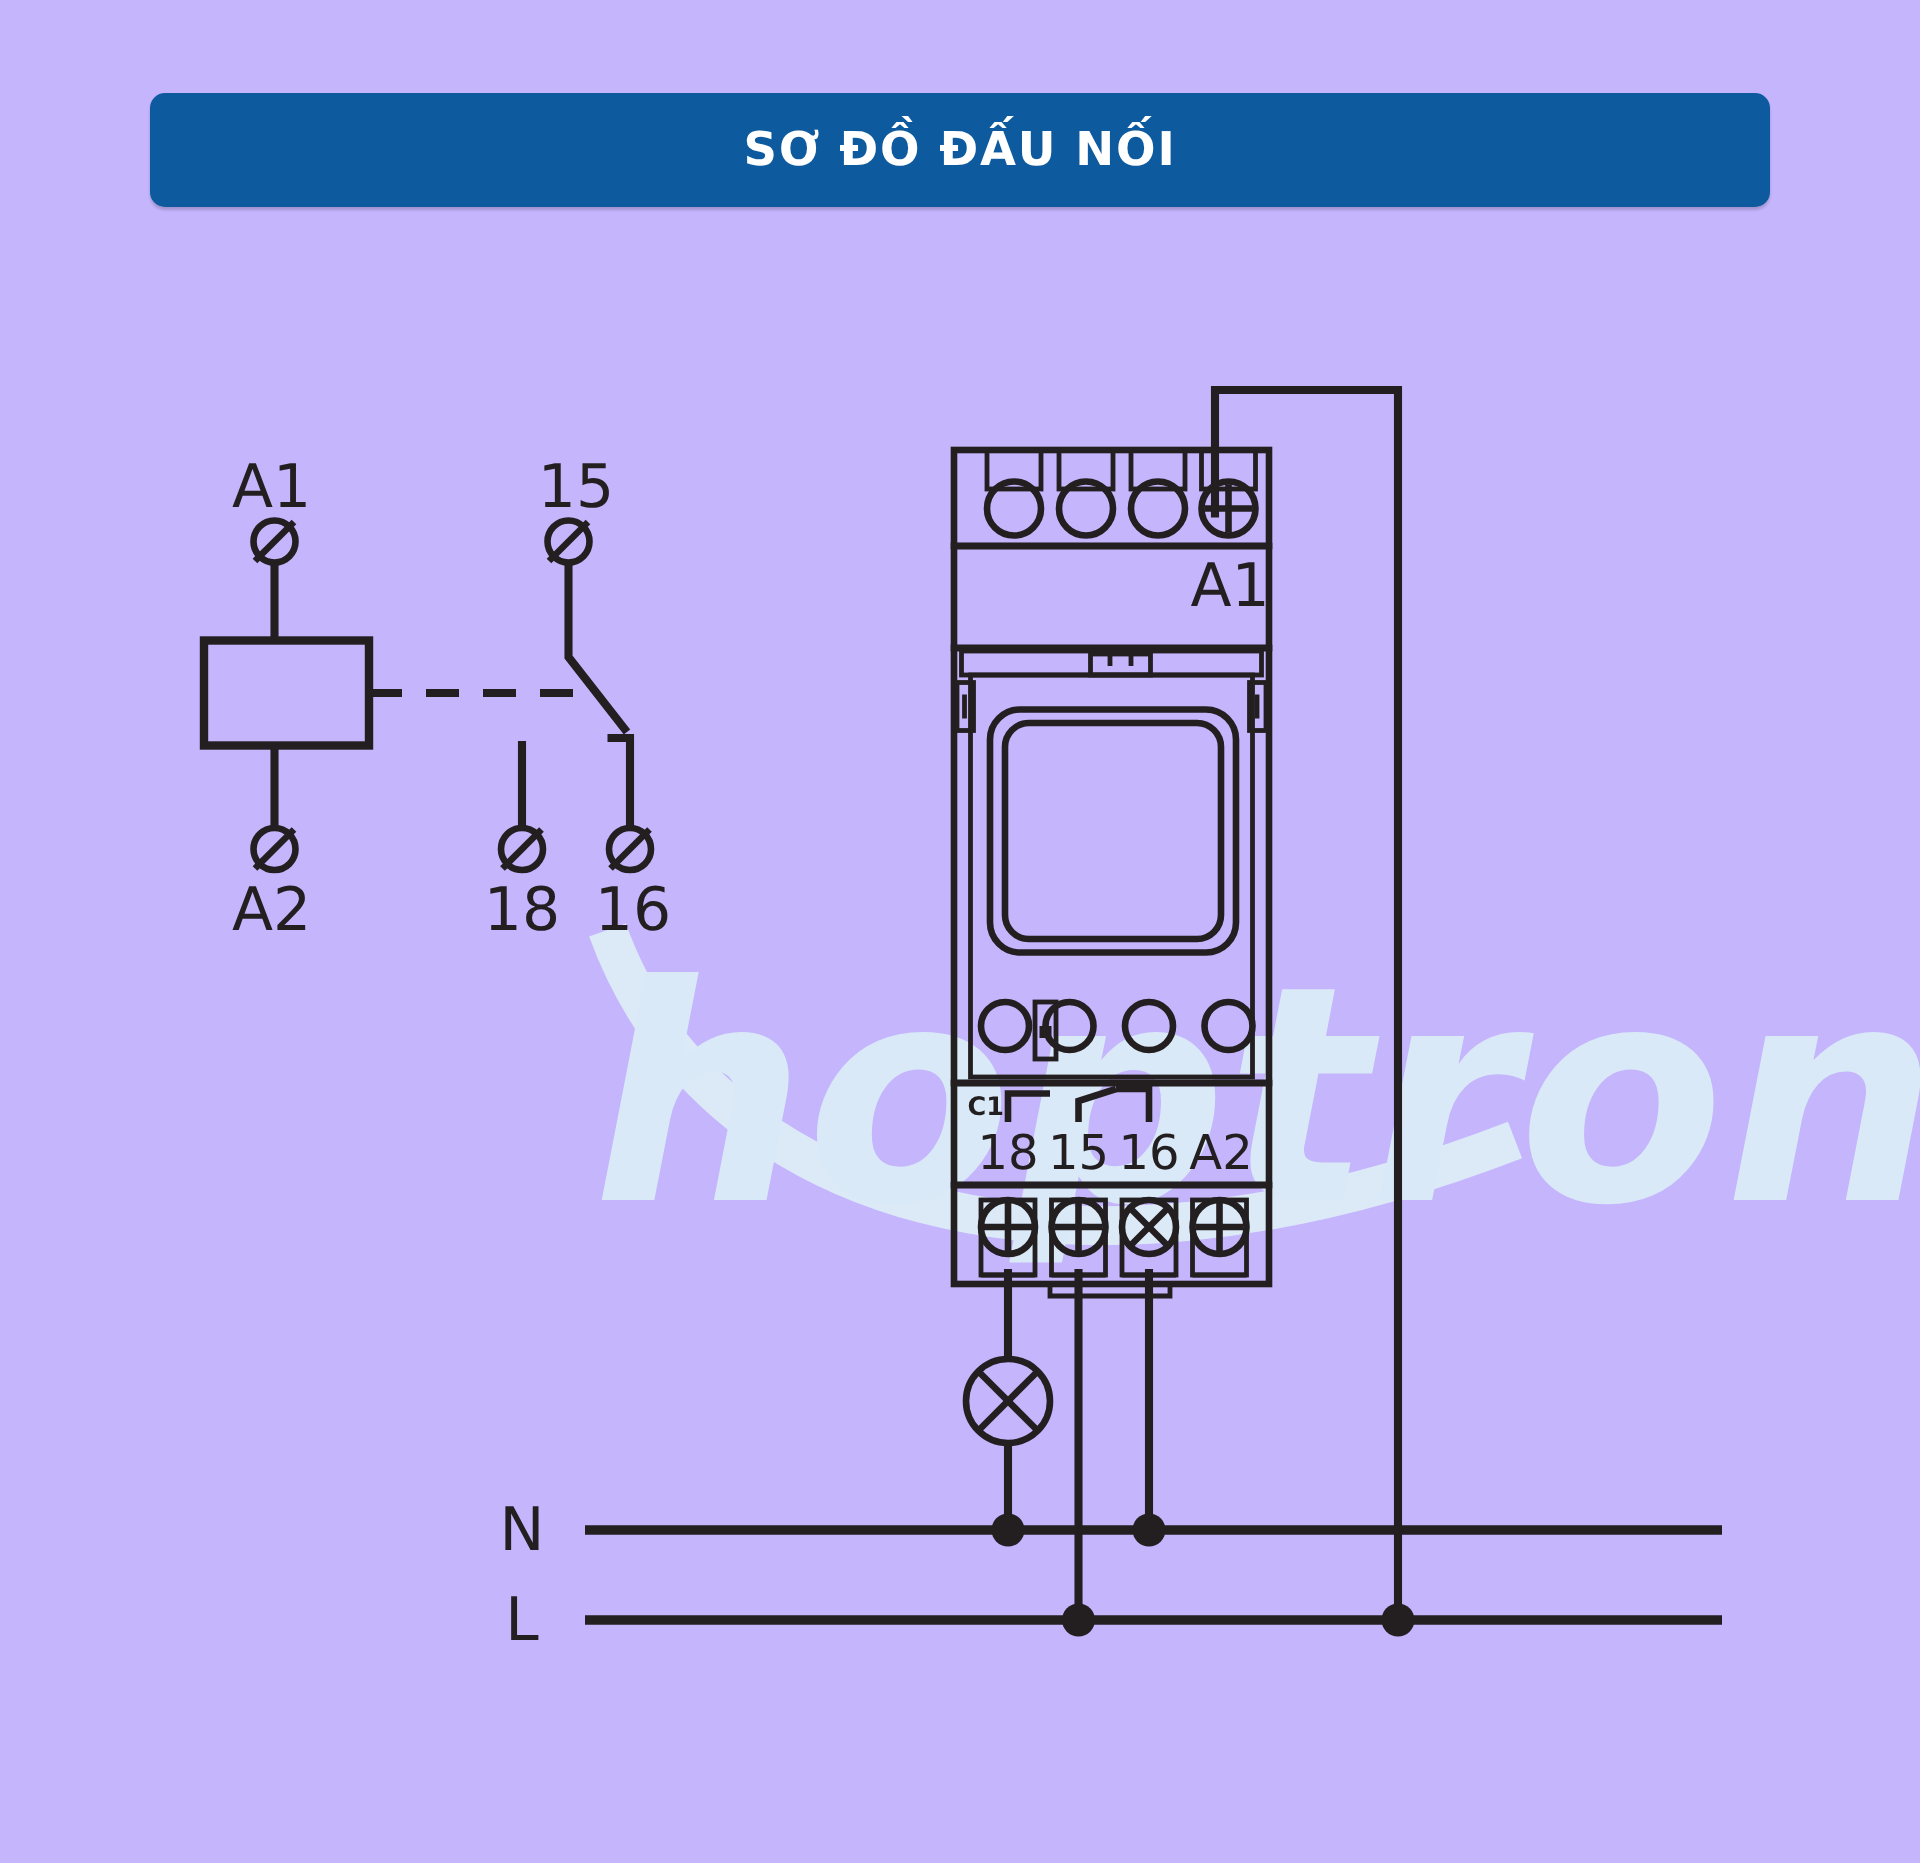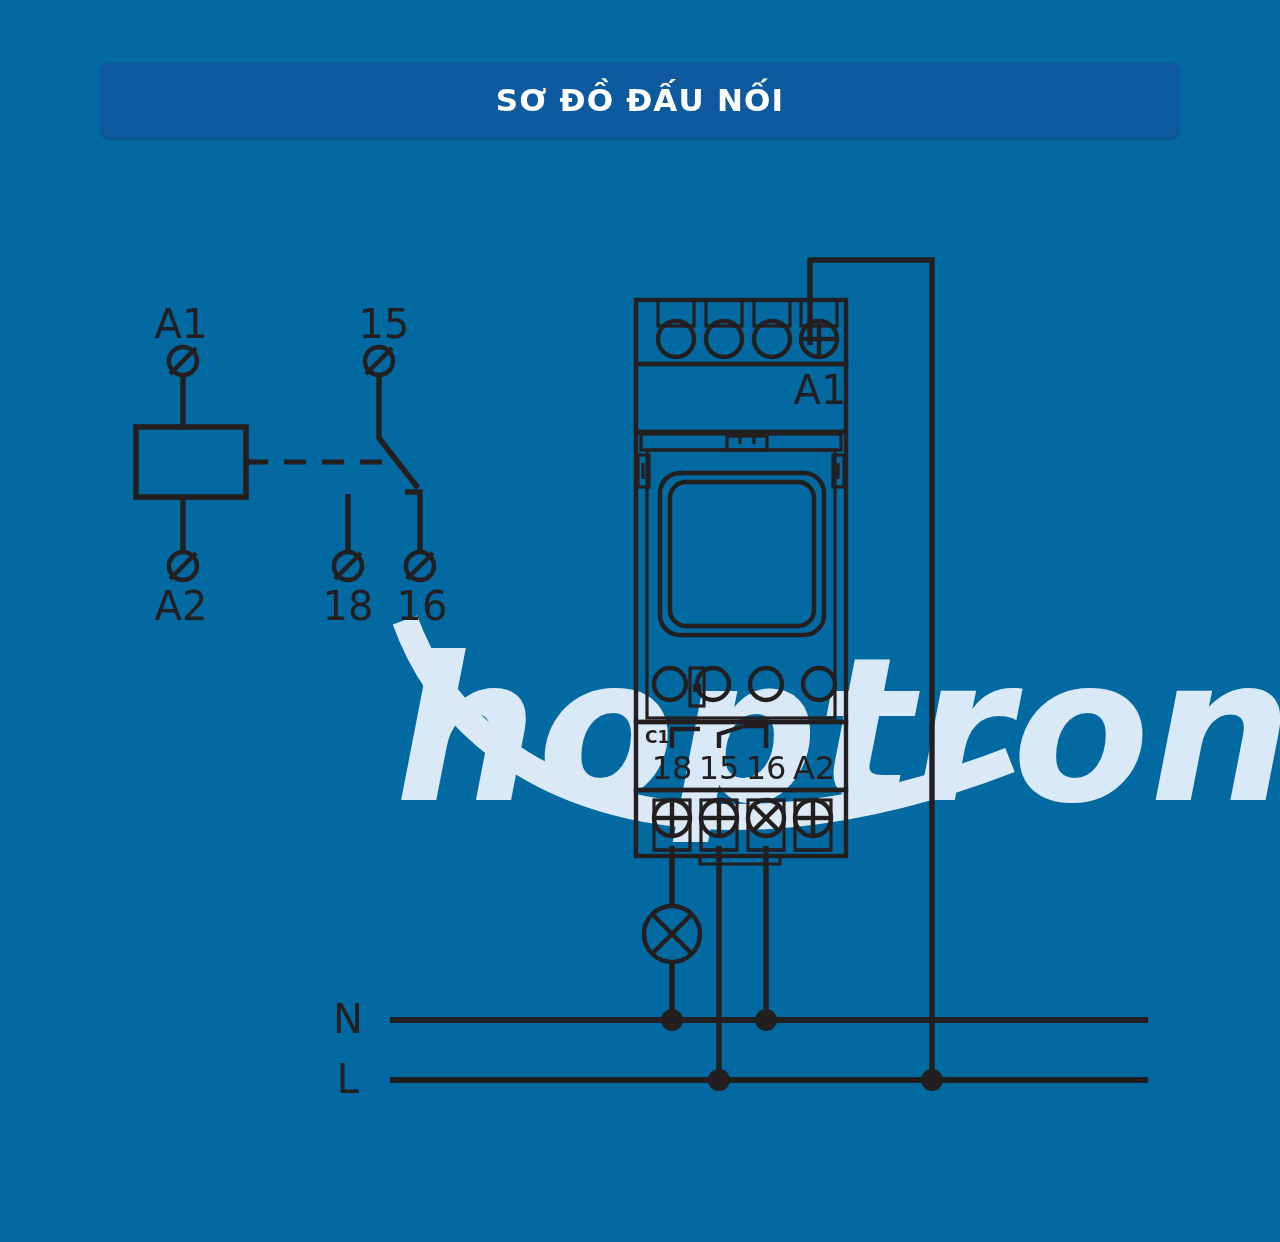--- a/index.html
+++ b/index.html
@@ -11,21 +11,21 @@
     width: 1280px;
     height: 1242px;
     font-family: "Liberation Sans", sans-serif;
     overflow: hidden;
     position: relative;
   }
   #page {
     position: relative;
     width: 1280px;
     height: 1242px;
-    background: #0369a1;
+    background: #c4b5fd;
   }
   .title-bar {
     position: absolute;
     left: 100px;
     top: 62px;
     width: 1080px;
     height: 76px;
     background: #0d5b9e;
     border-radius: 10px;
     display: flex;

